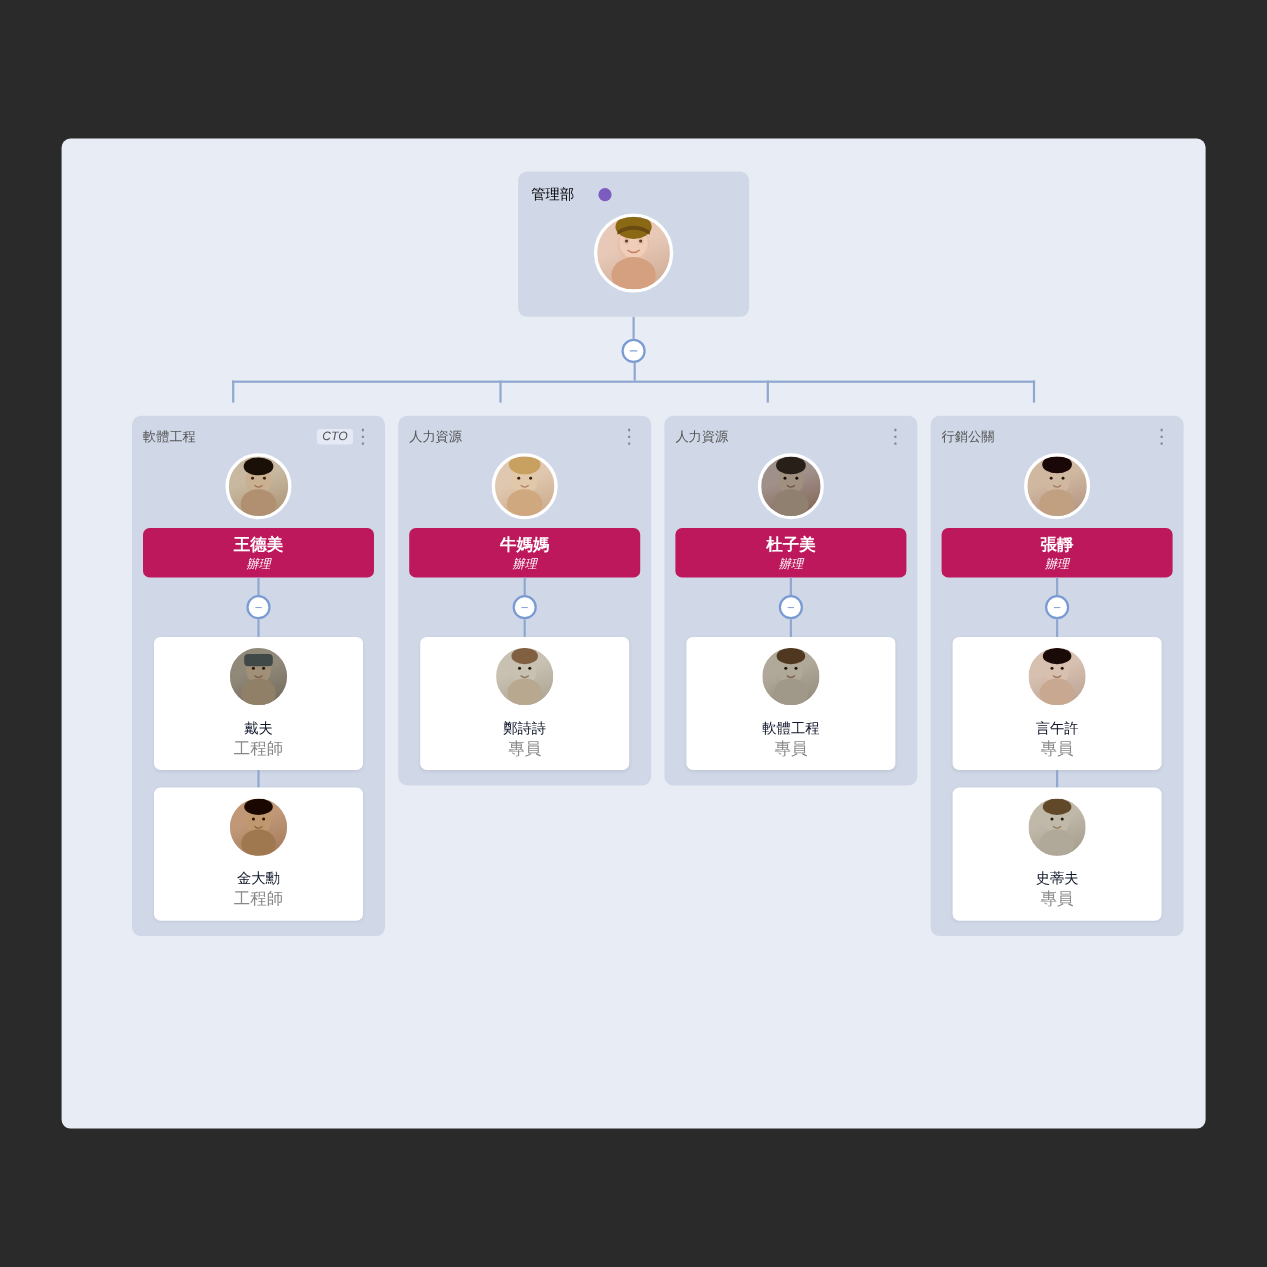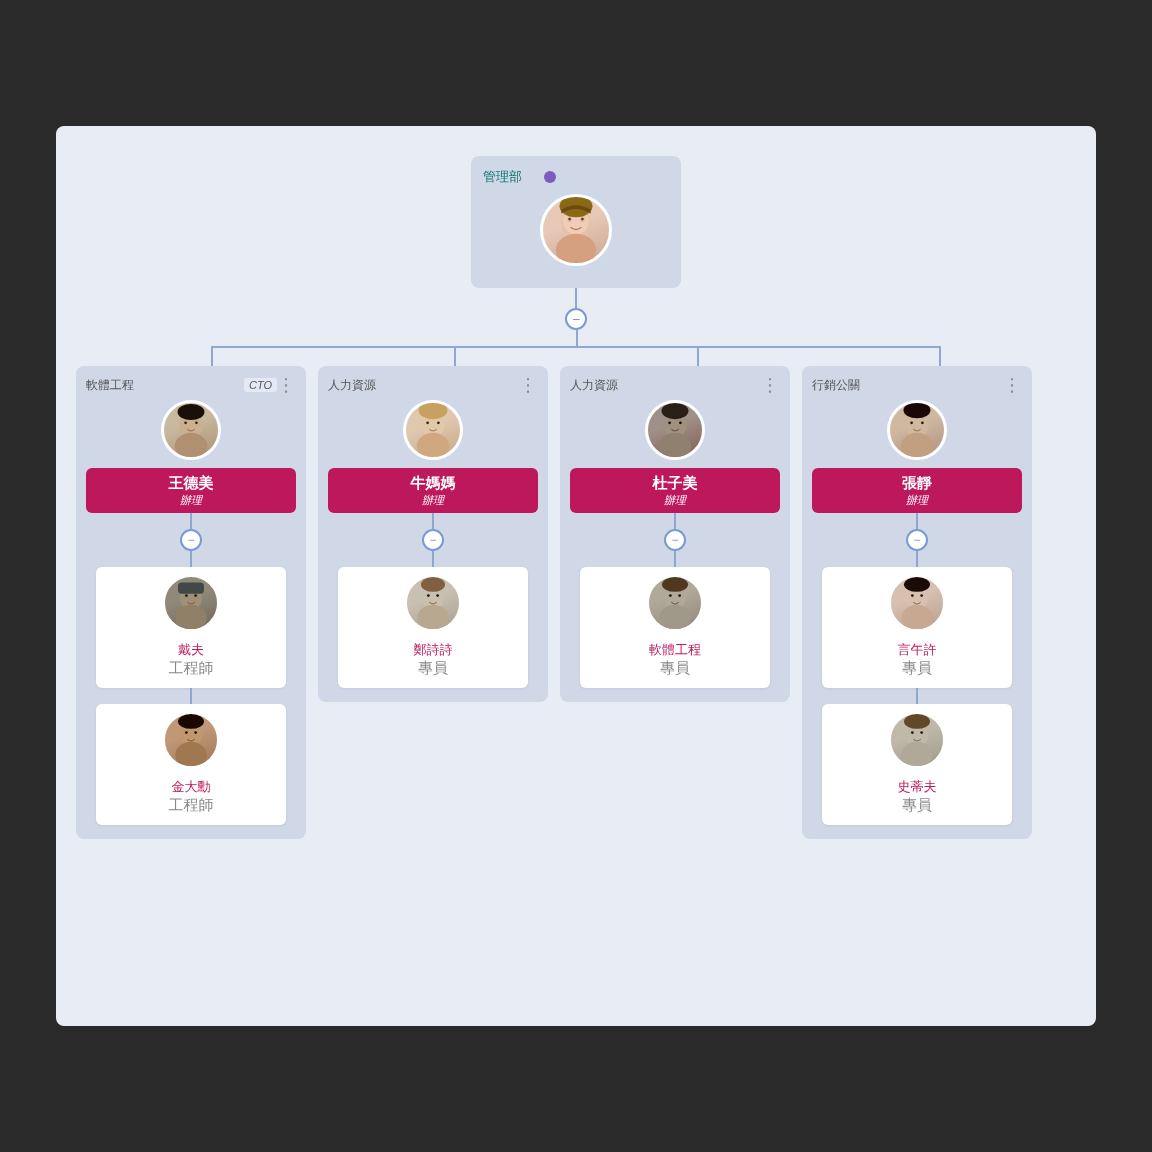--- a/index.html
+++ b/index.html
@@ -40,21 +40,21 @@
       position: relative;
     }
     .root-dept-label {
       width: 100%;
       display: flex;
       align-items: center;
       justify-content: flex-start;
       gap: 22px;
       margin-bottom: 8px;
       font-size: 13px;
-      color: #0f766e;
+      color: #000000;
     }
     .dept-dot {
       width: 12px;
       height: 12px;
       border-radius: 50%;
       background: #7c5cbf;
       display: inline-block;
     }
     .avatar {
       width: 72px;
@@ -200,21 +200,21 @@
       width: 190px;
       text-align: center;
       padding: 8px 8px 10px;
       display: flex;
       flex-direction: column;
       align-items: center;
       box-shadow: 0 1px 3px rgba(0,0,0,0.07);
     }
     .emp-name {
       font-size: 13px;
-      color: #be185d;
+      color: #0f172a;
       margin-top: 4px;
     }
     .emp-title {
       font-size: 15px;
       color: #888;
     }
 
     
     .face-root { background: linear-gradient(160deg, #e8c9b8 40%, #c9a890 100%); }
     .face-wang { background: linear-gradient(160deg, #c8b8a0 40%, #a89070 100%); }
@@ -265,21 +265,21 @@
       <div style="position:absolute;top:0;left:50%;width:2px;height:16px;background:#90a8d0;"></div>
       <div style="position:absolute;top:16px;left:120px;right:120px;height:2px;background:#90a8d0;"></div>
 
       <div style="position:absolute;top:16px;left:120px;width:2px;height:20px;background:#90a8d0;"></div>
       <div style="position:absolute;top:16px;left:calc(120px + 243px);width:2px;height:20px;background:#90a8d0;"></div>
       <div style="position:absolute;top:16px;left:calc(120px + 486px);width:2px;height:20px;background:#90a8d0;"></div>
       <div style="position:absolute;top:16px;right:120px;width:2px;height:20px;background:#90a8d0;"></div>
     </div>
   </div>
 
-  <div class="children-row" style="margin-top:0;justify-content:flex-start;width:100%;">
+  <div class="children-row" style="margin-top:12px;justify-content:flex-end;width:100%;">
 
     <div class="dept-column">
       <div class="dept-card">
         <div class="dept-header">
           <span class="dept-name">軟體工程</span>
           <span class="cto-badge">CTO</span>
           <span class="three-dots">⋮</span>
         </div>
         <div class="avatar sm face-wang">
           <svg viewBox="0 0 60 60" xmlns="http://www.w3.org/2000/svg">

